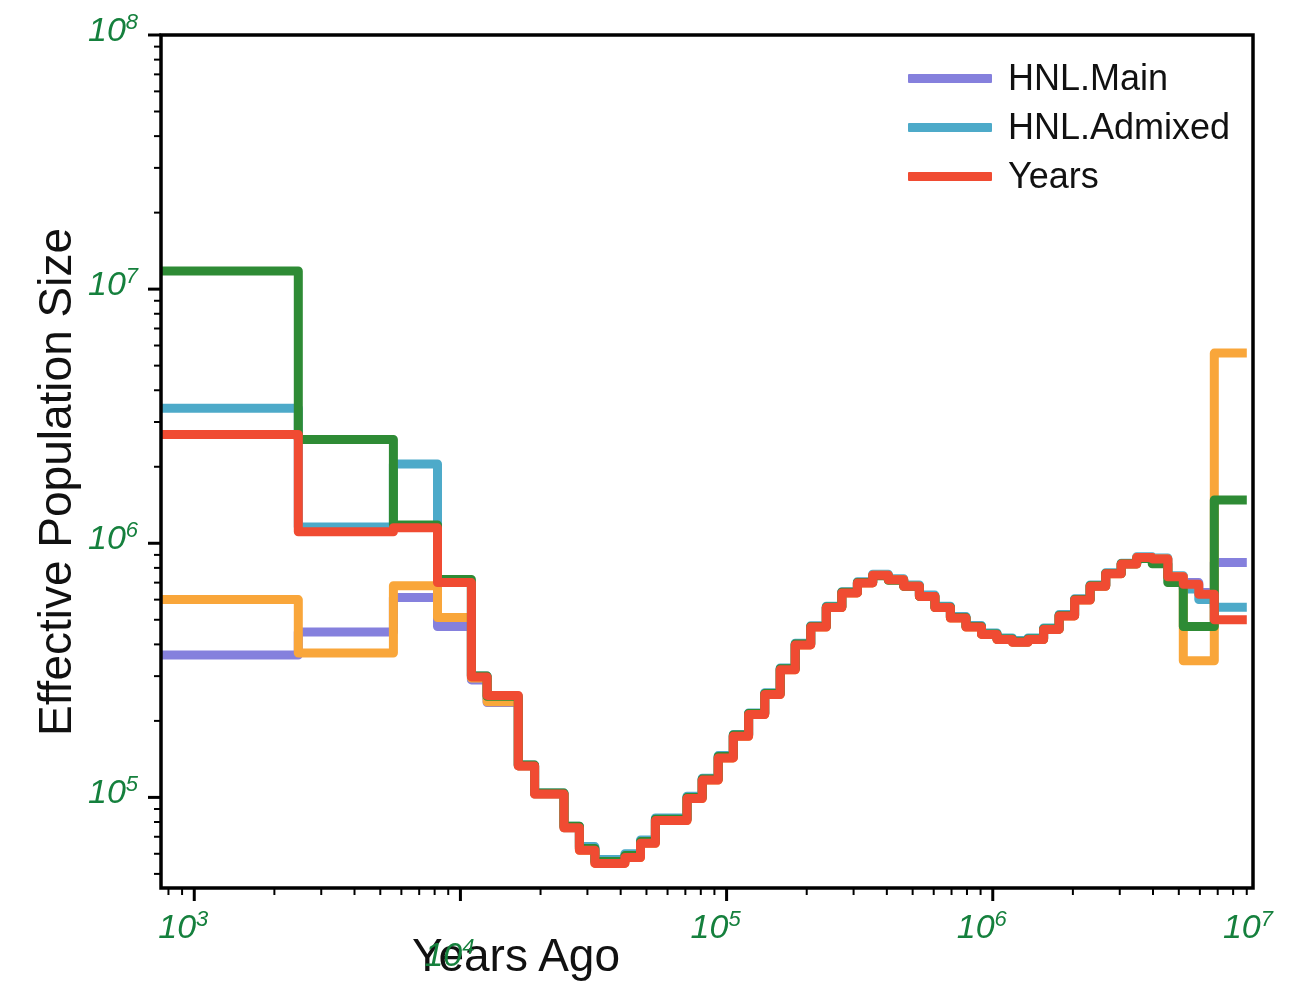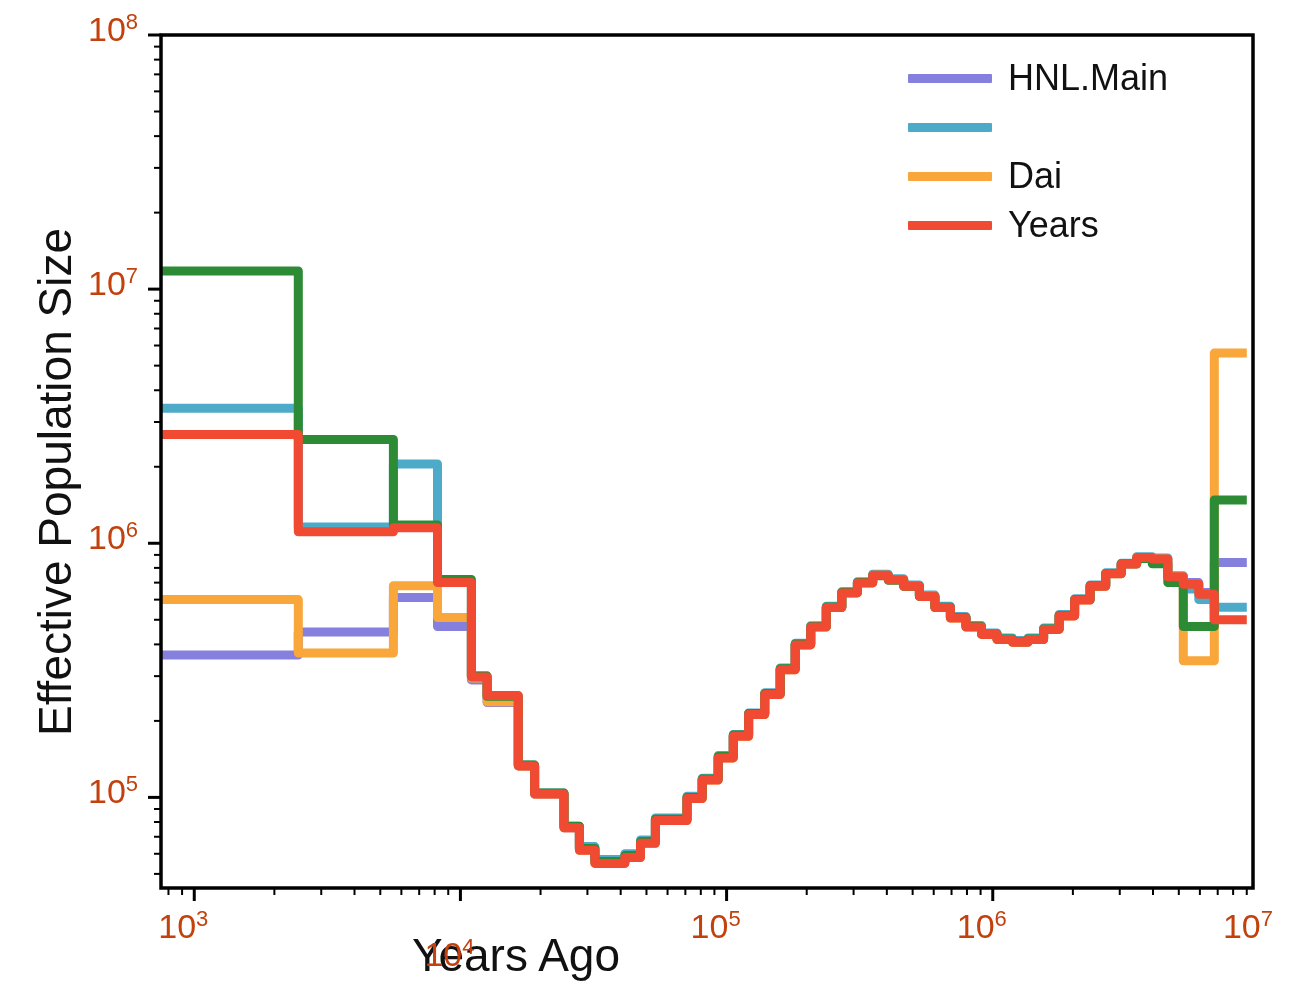--- a/index.html
+++ b/index.html
@@ -26,21 +26,21 @@
     color:#111;
   }
   .legend{
     position:absolute;
     left:908px; top:58px;
     display:flex; flex-direction:column; gap:9px;
   }
   .legend-row{display:flex;align-items:center;gap:16px;height:40px;}
   .legend-swatch{width:84px;height:9px;border-radius:1px;display:block;}
   .legend-text{font-size:36px;color:#111;line-height:1;white-space:nowrap;}
-  .tick-label{position:absolute;font-size:34px;color:#c2410c;white-space:nowrap;}
+  .tick-label{position:absolute;font-size:34px;color:#15803d;white-space:nowrap;font-style:italic;}
   .tick-label sup{font-size:22px;vertical-align:super;}
 </style>
 </head>
 <body>
 
 <div id="root">
 
   <svg id="plot-svg" width="1292" height="996">
       <defs>
         <clipPath id="axclip">
@@ -135,24 +135,21 @@
   <div class="ylabel">Effective Population Size</div>
   <div class="xlabel">Years Ago</div>
 
   <div class="legend">
     <div class="legend-row">
       <span class="legend-swatch" style="background: rgb(133, 128, 221);"></span>
       <span class="legend-text">HNL.Main</span>
     </div>
     <div class="legend-row">
       <span class="legend-swatch" style="background: rgb(77, 170, 201);"></span>
-    </div>
-    <div class="legend-row">
-      <span class="legend-swatch" style="background: rgb(249, 166, 58);"></span>
-      <span class="legend-text">Dai</span>
+      <span class="legend-text">HNL.Admixed</span>
     </div>
     <div class="legend-row">
       <span class="legend-swatch" style="background: rgb(240, 75, 50);"></span>
       <span class="legend-text">Years</span>
     </div>
   </div>
 
   <div id="ticklabels">
       <div class="tick-label" style="left: 158.255px; top: 906px;">10<sup>3</sup></div>
       <div class="tick-label" style="left: 424.423px; top: 906px; margin-top: 28px;">10<sup>4</sup></div>

